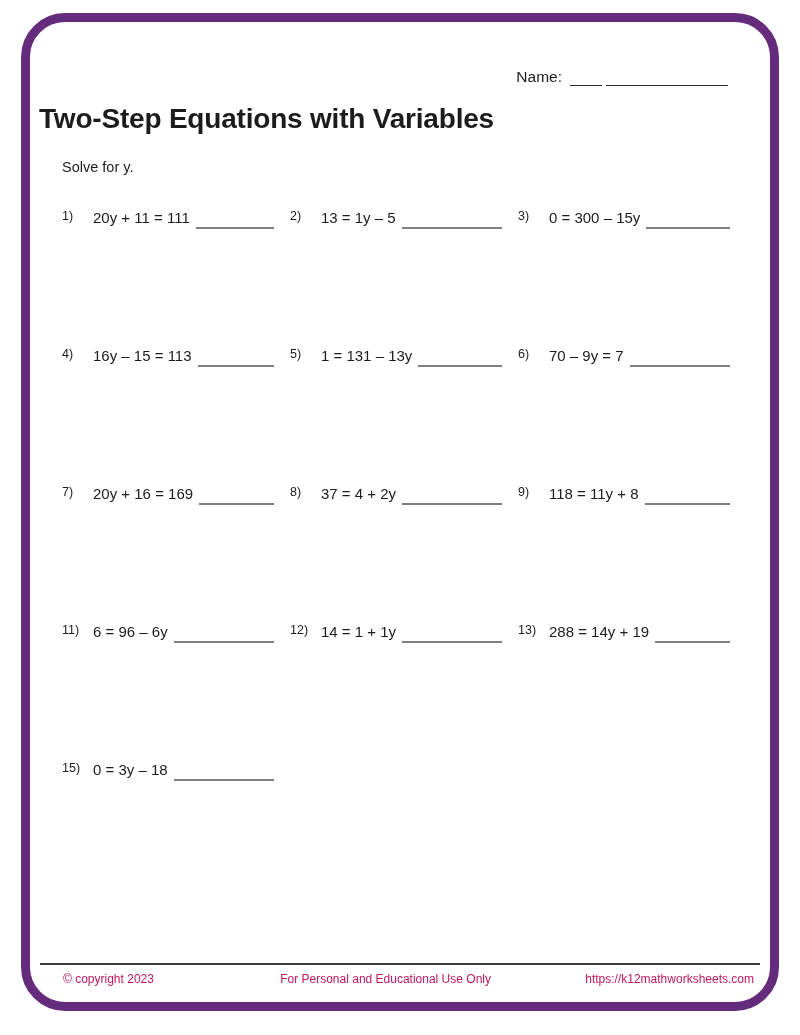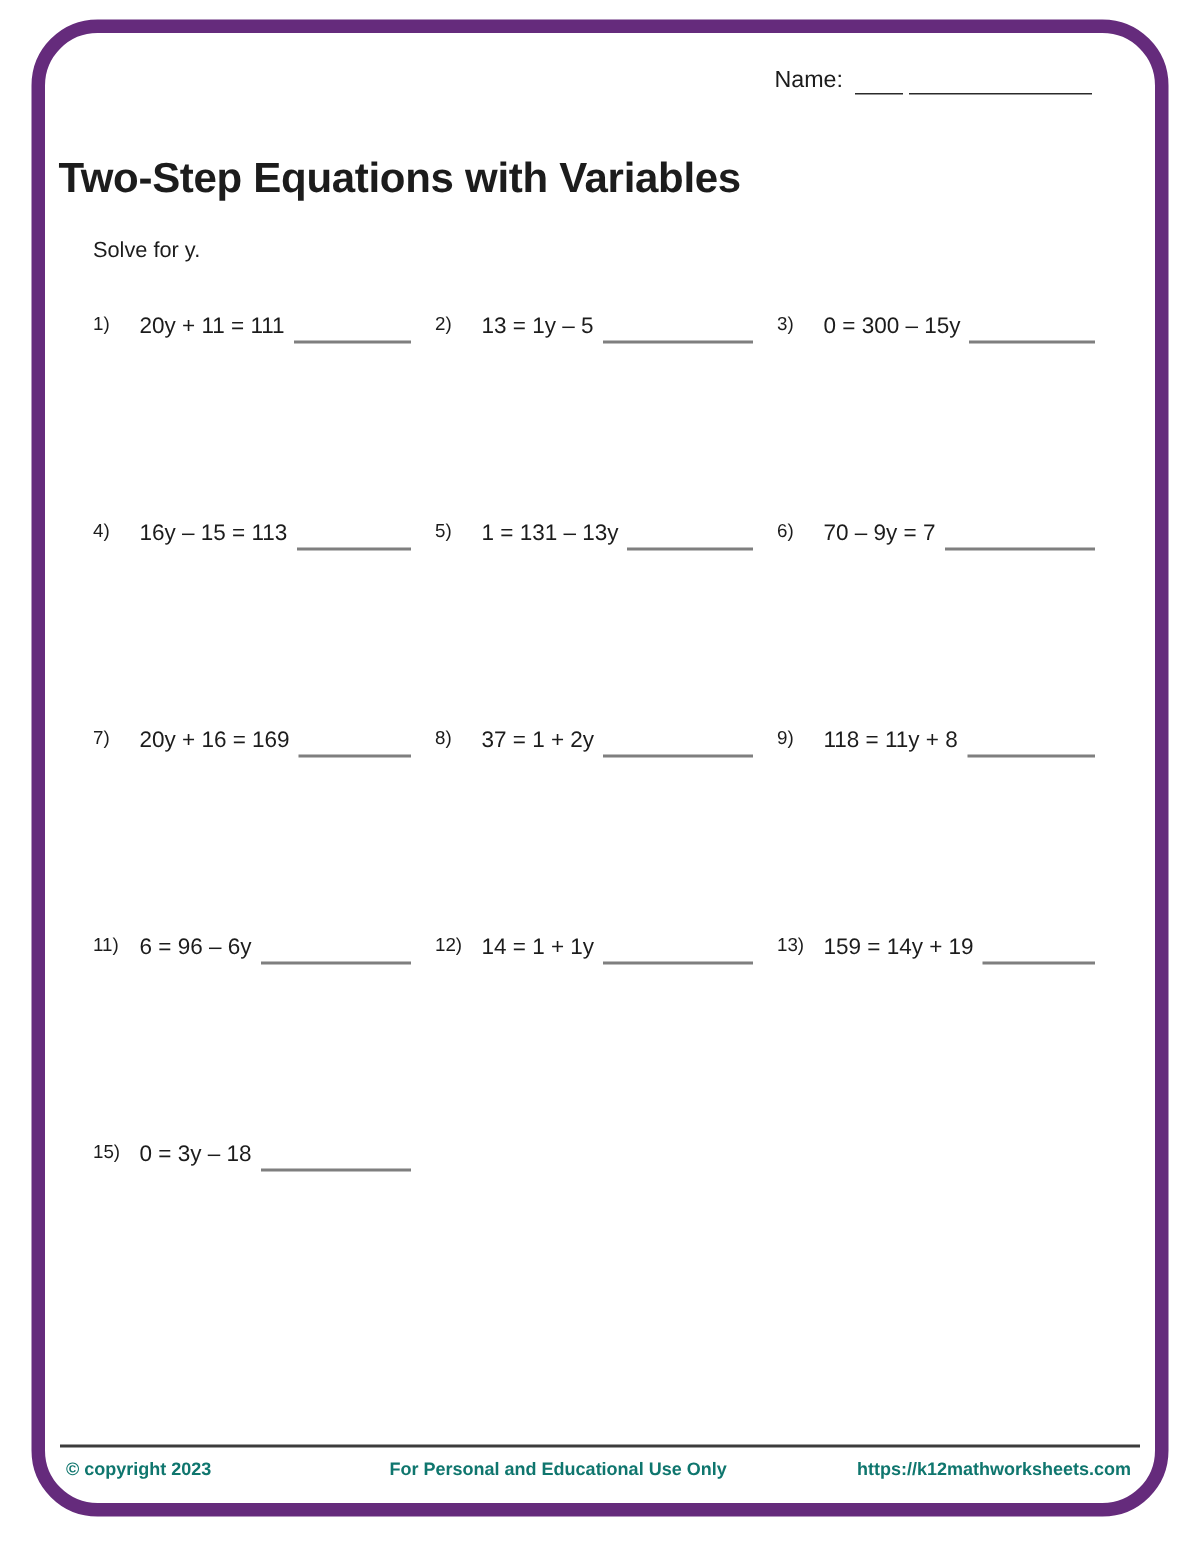--- a/index.html
+++ b/index.html
@@ -13,21 +13,21 @@
   .frame {
     position: absolute;
     left: 21px; top: 13px;
     width: 758px; height: 998px;
     border: 9px solid #652b7c;
     border-radius: 44px;
     background: #ffffff;
   }
   .name-row {
     position: absolute;
-    top: 45px; right: 72px;
+    top: 68px; right: 72px;
     display: flex;
     align-items: flex-end;
     font-size: 15.5px;
   }
   .name-label { margin-right: 8px; }
   .name-line-seg1 {
     width: 32px; height: 17px;
     border-bottom: 1.6px solid #2b2b2b;
     margin-right: 4px;
   }
@@ -81,27 +81,26 @@
     border-bottom: 2px solid #7f7f7f;
   }
   .footer-rule {
     position: absolute;
     top: 963px; left: 40px;
     width: 720px;
     border-top: 2px solid #3c3c3c;
   }
   .footer {
     position: absolute;
-    top: 972px; left: 44px; right: 46px;
+    top: 972px; left: 63px; right: 46px;
     display: flex;
     justify-content: space-between;
     align-items: baseline;
     font-size: 12px;
-    color: #0f766e;
-    font-weight: bold;
+    color: #be185d;
   }
   .footer .center { text-align: center; margin-left: 32px; }
   .footer .right { text-align: right; }
 </style>
 </head>
 <body>
 
 <div class="frame"></div>
 
 <div class="name-row">
@@ -145,41 +144,41 @@
     <span class="p-eq">70 – 9y = 7</span>
     <span class="p-line"></span>
   </div>
   <div class="problem">
     <span class="p-num">7)</span>
     <span class="p-eq">20y + 16 = 169</span>
     <span class="p-line"></span>
   </div>
   <div class="problem">
     <span class="p-num">8)</span>
-    <span class="p-eq">37 = 1 + 2y</span>
+    <span class="p-eq">37 = 4 + 2y</span>
     <span class="p-line"></span>
   </div>
   <div class="problem">
     <span class="p-num">9)</span>
     <span class="p-eq">118 = 11y + 8</span>
     <span class="p-line"></span>
   </div>
   <div class="problem">
     <span class="p-num">11)</span>
     <span class="p-eq">6 = 96 – 6y</span>
     <span class="p-line"></span>
   </div>
   <div class="problem">
     <span class="p-num">12)</span>
     <span class="p-eq">14 = 1 + 1y</span>
     <span class="p-line"></span>
   </div>
   <div class="problem">
     <span class="p-num">13)</span>
-    <span class="p-eq">159 = 14y + 19</span>
+    <span class="p-eq">288 = 14y + 19</span>
     <span class="p-line"></span>
   </div>
   <div class="problem">
     <span class="p-num">15)</span>
     <span class="p-eq">0 = 3y – 18</span>
     <span class="p-line"></span>
   </div>
 </div>
 
 <div class="footer-rule"></div>

